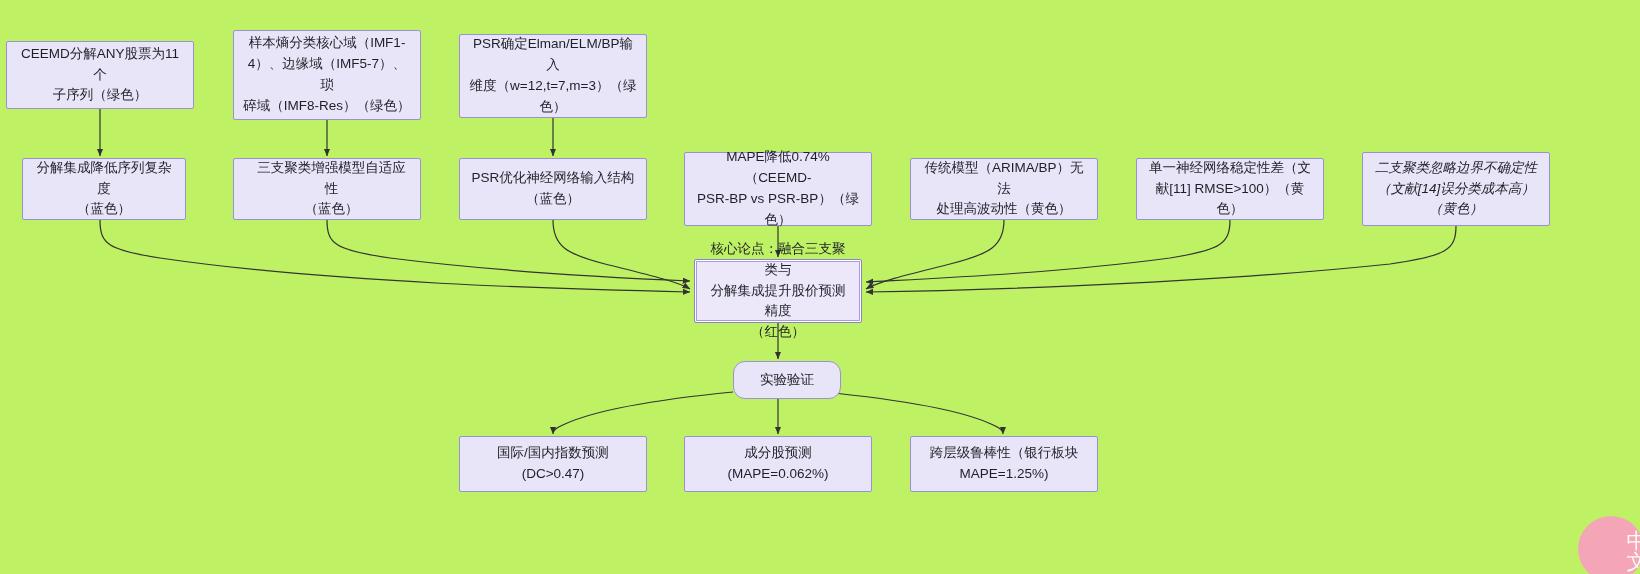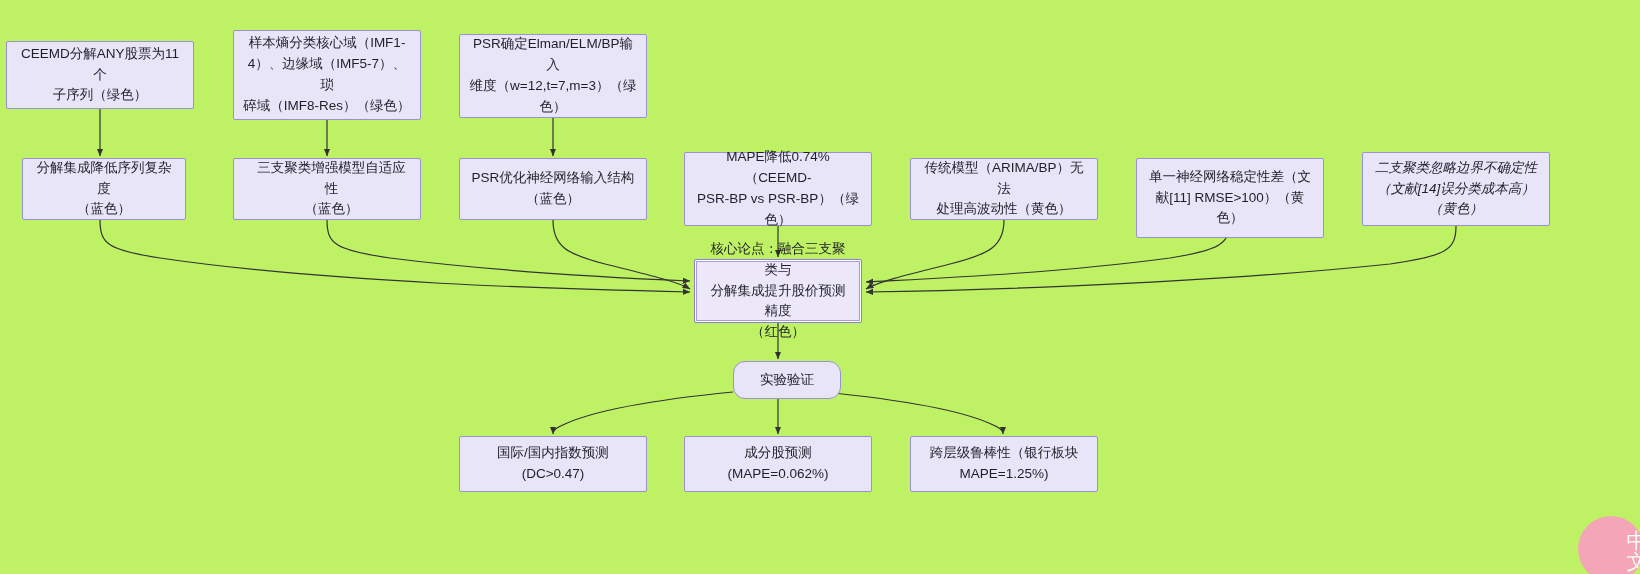--- a/index.html
+++ b/index.html
@@ -148,21 +148,21 @@
     <span class="node-label">MAPE降低0.74%（CEEMD-
 PSR-BP vs PSR-BP）（绿
 色）</span>
   </div>
 
   <div class="node" style="left:910px; top:158px; width:188px; height:62px;">
     <span class="node-label">传统模型（ARIMA/BP）无法
 处理高波动性（黄色）</span>
   </div>
 
-  <div class="node" style="left:1136px; top:158px; width:188px; height:80px;justify-content:center;">
+  <div class="node" style="left:1136px; top:158px; width:188px; height:62px;justify-content:center;">
     <span class="node-label">单一神经网络稳定性差（文
 献[11] RMSE&gt;100）（黄色）</span>
   </div>
 
   <div class="node" style="left:1362px; top:152px; width:188px; height:74px;font-style:italic;">
     <span class="node-label">二支聚类忽略边界不确定性
 （文献[14]误分类成本高）
 （黄色）</span>
   </div>
 

